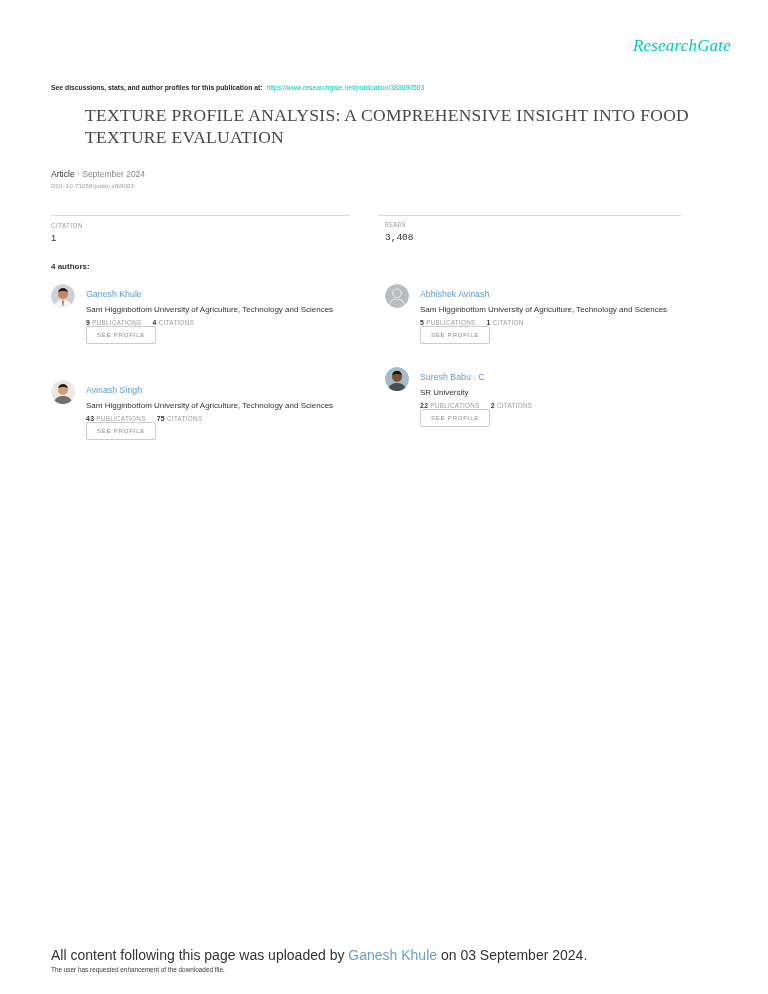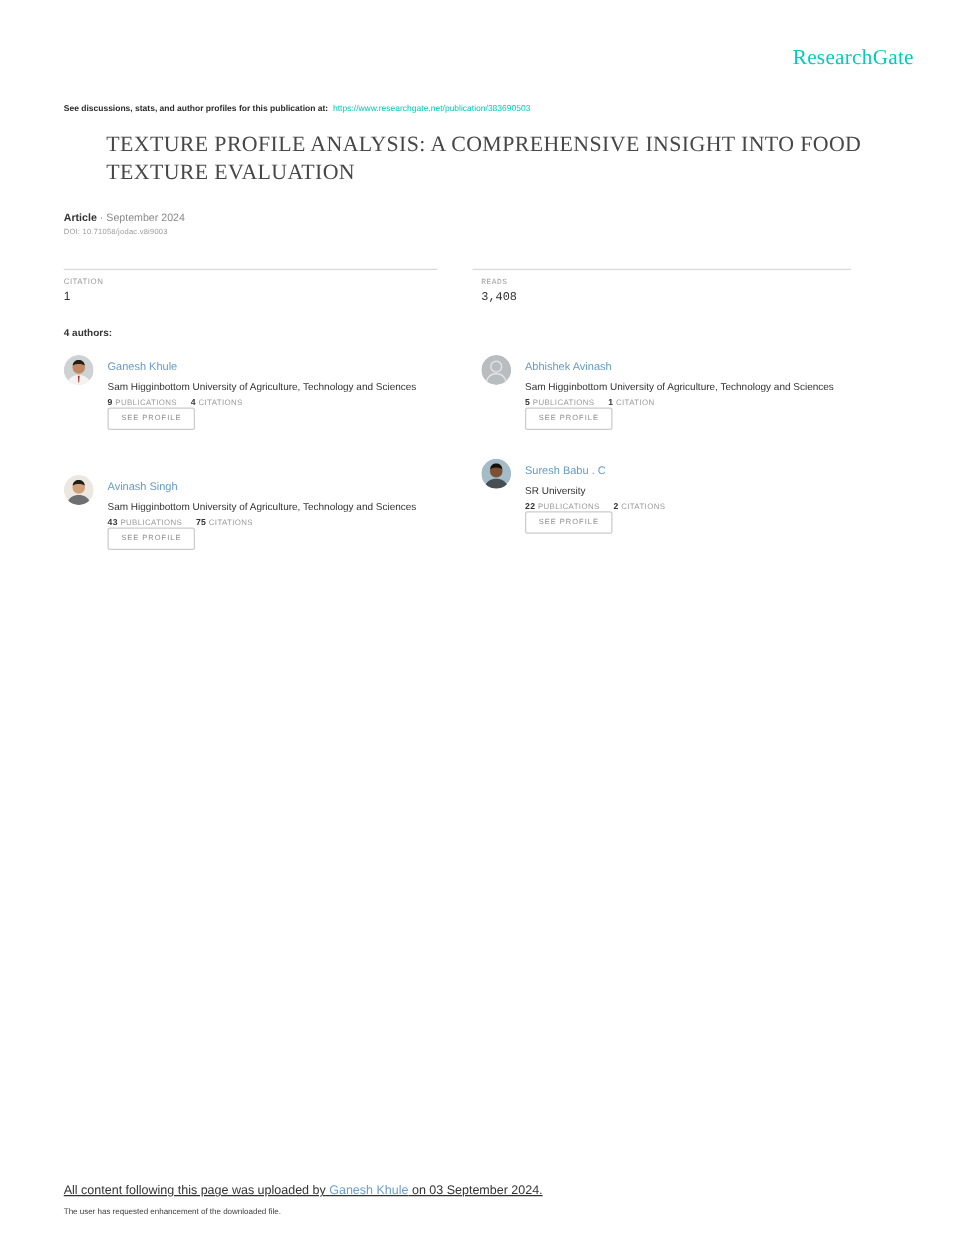--- a/index.html
+++ b/index.html
@@ -4,34 +4,34 @@
 <style>
   html,body{margin:0;padding:0;background:#ffffff;}
   body{
     width:768px;height:994px;position:relative;overflow:hidden;
     font-family:"Liberation Sans", sans-serif;
     -webkit-font-smoothing:antialiased;
   }
   .logo{
     position:absolute;top:36px;right:37px;
     font-family:"Liberation Serif", serif;
-    font-size:17px;color:#00ccbb;letter-spacing:0.2px;
+    font-size:17px;color:#00ccbb;letter-spacing:0.2px;font-style:italic;
   }
   .discussion{
     position:absolute;left:51px;top:84px;font-size:6.8px;color:#2b2b2b;
     font-weight:bold;white-space:nowrap;
   }
   .discussion .url{color:#00ccbb;font-weight:normal;text-decoration:none;margin-left:2px;}
   .title{
     position:absolute;left:51px;top:105px;width:632px;
     font-family:"Liberation Serif", serif;
     font-size:17.5px;line-height:21.5px;color:#474747;letter-spacing:0.3px;margin-left:34px;
   }
   .meta{position:absolute;left:51px;top:169px;font-size:8.5px;color:#8a8a8a;}
-  .meta .type{font-weight:bold;color:#333;}
+  .meta .type{font-weight:normal;color:#333;}
   .doi{position:absolute;left:51px;top:183px;font-size:6px;color:#9a9a9a;letter-spacing:0.2px;}
   .rule{position:absolute;top:215px;height:1px;background:#d9d9d9;}
   .rule.l{left:51px;width:299px;}
   .rule.r{left:378px;width:303px;}
   .stat{position:absolute;top:222px;}
   .stat.citation{left:51px;}
   .stat.reads{left:385px;font-family:Liberation Mono, monospace;}
   .stat .lab{font-size:6.3px;color:#9b9b9b;letter-spacing:0.4px;}
   .stat .val{font-size:9.5px;color:#333;margin-top:3px;}
   .authors-heading{position:absolute;left:51px;top:262px;font-size:8px;font-weight:bold;color:#333;}
@@ -47,21 +47,21 @@
   .author .affil{font-size:8px;color:#333;margin-top:3.5px;}
   .author .pubs{font-size:6.3px;color:#9b9b9b;margin-top:5px;letter-spacing:0.3px;}
   .author .pubs .num{color:#333;font-weight:bold;font-size:6.9px;}
   .author .pubs .cit{margin-left:9px;}
   .see-profile{
     position:absolute;left:35px;top:44px;display:inline-block;
     border:1px solid #cccccc;border-radius:2px;background:#fff;
     padding:5px 10px;font-size:6px;color:#8a8a8a;letter-spacing:0.8px;cursor:pointer;
     font-family:"Liberation Sans", sans-serif;
   }
-  .footer1{position:absolute;left:51px;top:947px;font-size:10px;color:#333;text-decoration:underline;}
+  .footer1{position:absolute;left:51px;top:947px;font-size:14px;color:#333;}
   .footer1 .link{color:#6b9fca;text-decoration:none;}
   .footer2{position:absolute;left:51px;top:966px;font-size:6.4px;color:#3a3a3a;}
 </style>
 </head>
 <body>
 
 <div class="logo">ResearchGate</div>
 
 <div class="discussion">
   <span>See discussions, stats, and author profiles for this publication at:</span>

